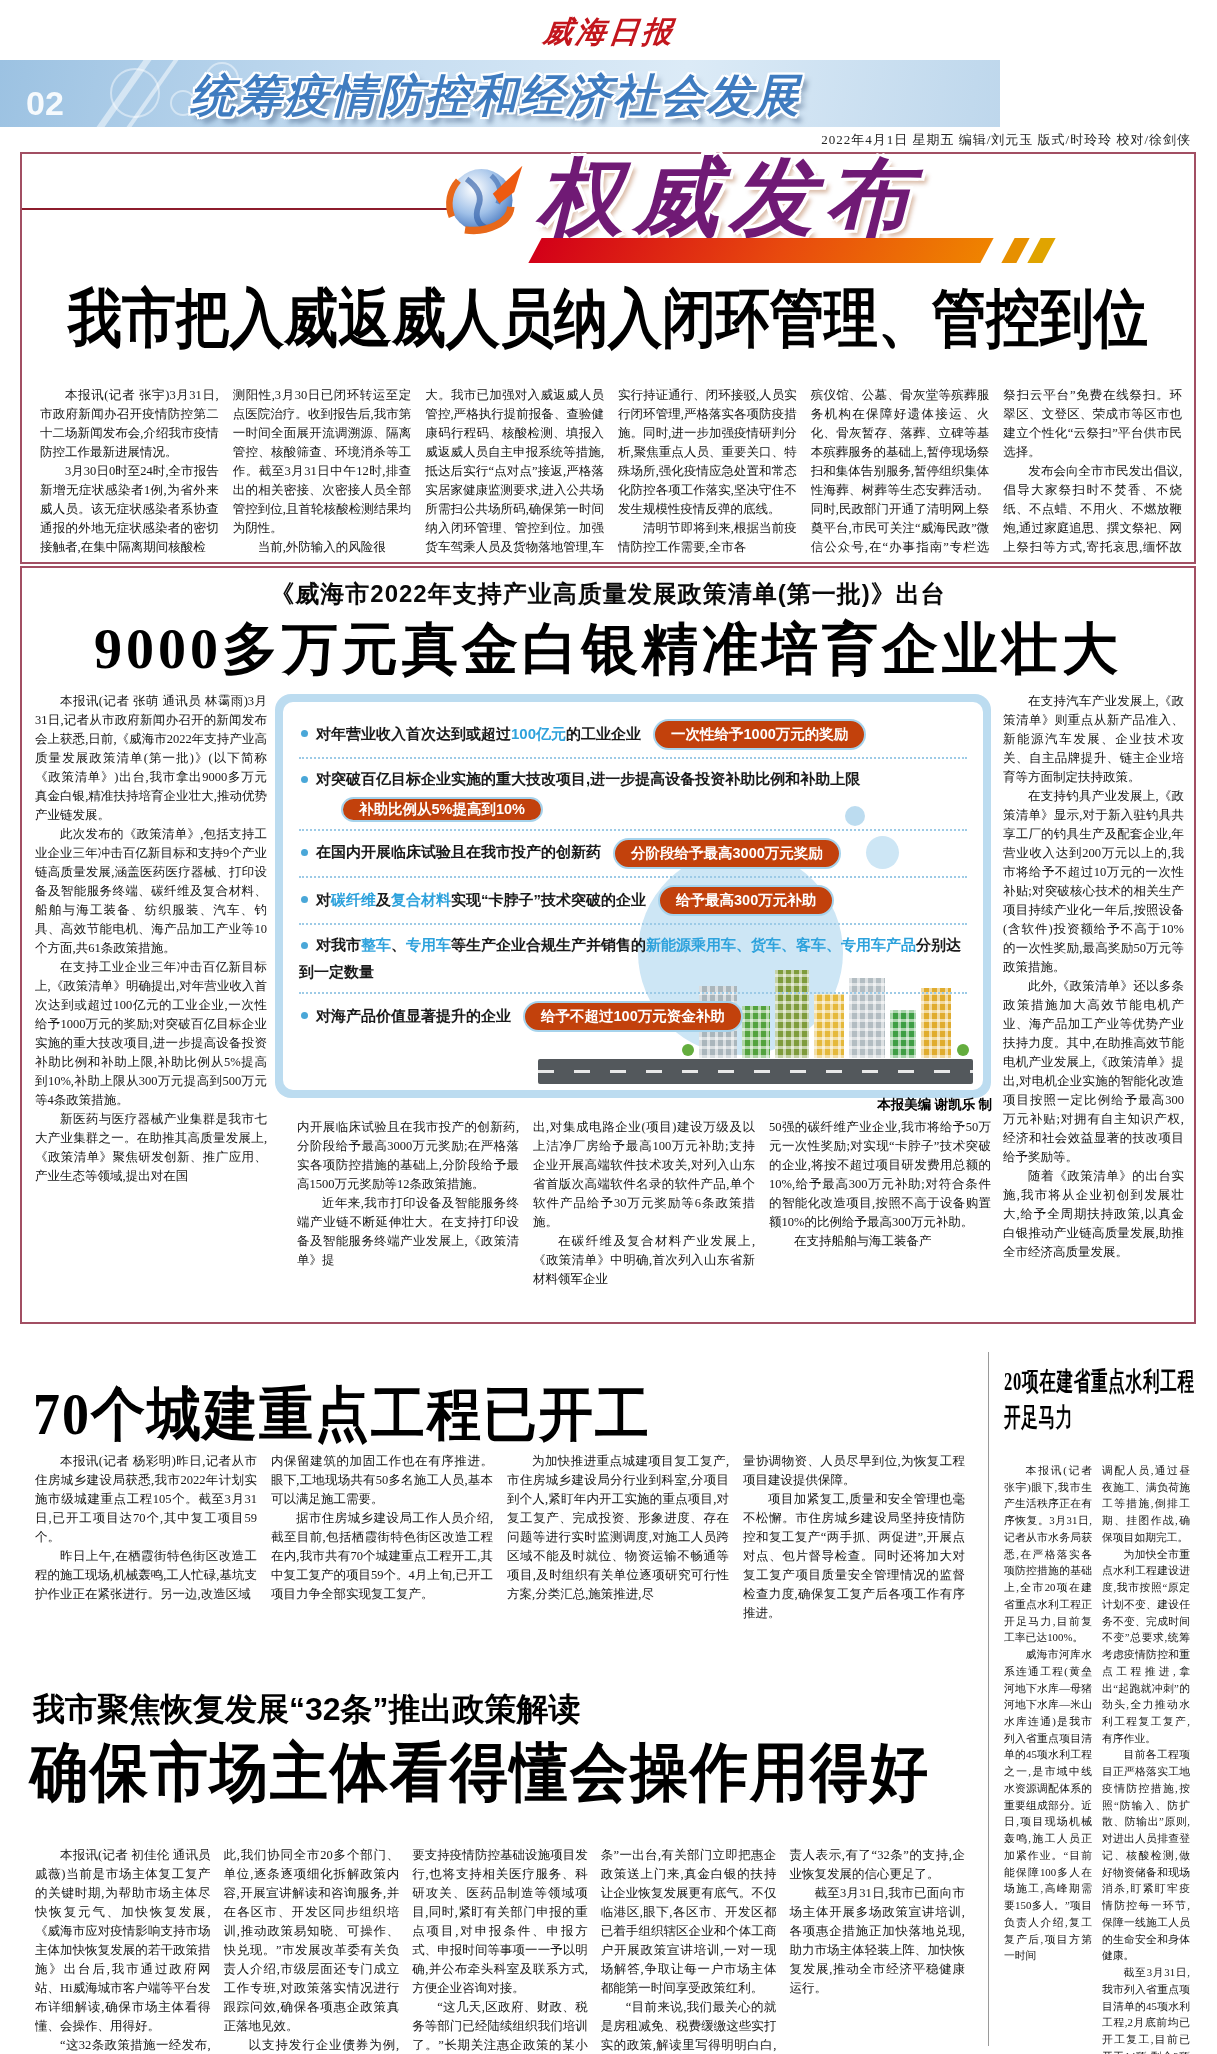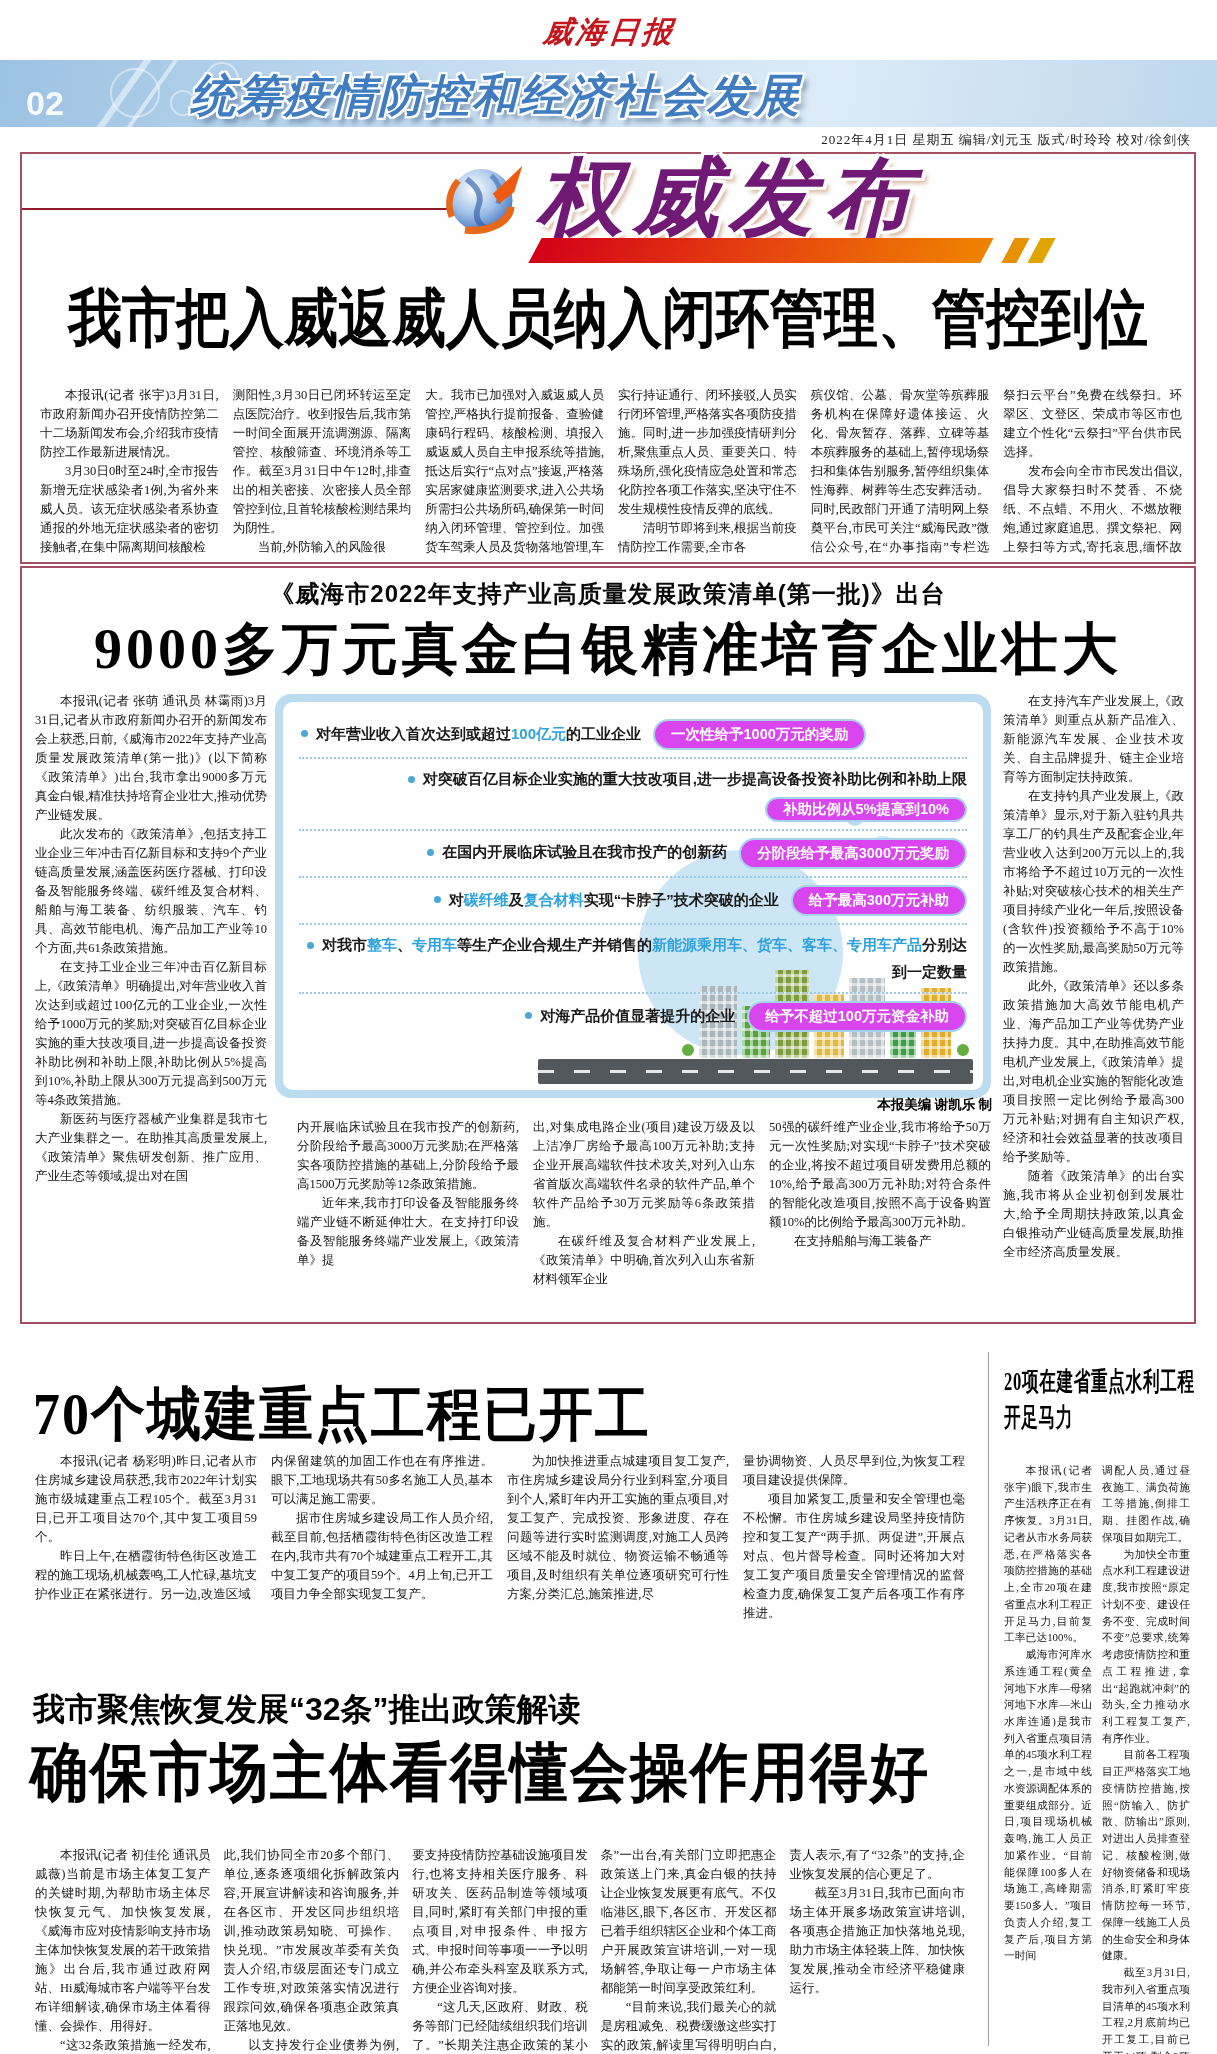--- a/index.html
+++ b/index.html
@@ -12,21 +12,21 @@
   .cols{display:flex;overflow:hidden;}
   .col{flex:1 1 0;overflow:hidden;}
   .col + .col{margin-left:14px;}
 
   
   .masthead{top:12px;left:0;right:0;text-align:center;}
   .masthead span{font-size:30px;font-weight:900;font-style:italic;color:#c3161d;letter-spacing:3px;
                  transform:skewX(-6deg);display:inline-block;}
 
   
-  .banner{top:60px;left:0;width:1217px;height:67px;overflow:hidden;
+  .banner{top:60px;left:0;width:1000px;height:67px;overflow:hidden;
           background:linear-gradient(100deg,#9cc2e2 0%,#c6ddf1 38%,#dcebf7 68%,#bed7ec 100%);}
   .banner .ring{position:absolute;border:2px solid rgba(255,255,255,.45);border-radius:50%;}
   .banner .slash{position:absolute;background:rgba(255,255,255,.5);transform:skewX(-35deg);}
   .page-no{position:absolute;left:26px;bottom:4px;font-family:"Liberation Sans",sans-serif;
            font-size:34px;font-weight:700;color:rgba(255,255,255,.9);}
   .banner-title{position:absolute;left:190px;top:6px;font-family:"Liberation Sans",sans-serif;
     font-size:45px;font-weight:900;font-style:italic;letter-spacing:2px;color:#3f7cc0;
     text-shadow:2px 0 0 #fff,-2px 0 0 #fff,0 2px 0 #fff,0 -2px 0 #fff,2px 2px 0 #fff,
       -2px -2px 0 #fff,2px -2px 0 #fff,-2px 2px 0 #fff,5px 6px 5px rgba(40,70,110,.5);}
 
@@ -60,27 +60,27 @@
   .a2-col-left{left:13px;top:124px;width:232px;height:620px;overflow:hidden;}
   .a2-col-right{left:981px;top:124px;width:181px;height:620px;overflow:hidden;}
   .a2-cols-mid{left:275px;top:550px;width:694px;height:194px;}
   .a2-credit{left:680px;top:528px;width:290px;text-align:right;font-weight:700;font-size:13.5px;color:#000;}
 
   
   .ig{left:253px;top:126px;width:716px;height:404px;background:#bcdcf0;border-radius:16px;}
   .ig-inner{position:absolute;left:8px;right:8px;top:8px;bottom:8px;background:#fff;border-radius:10px;
             padding:10px 16px;overflow:hidden;}
   .ig-item{position:relative;z-index:2;padding:7px 0;}
-  .ig-item + .ig-item{border-top:2px dotted #9ccae6;text-align:right;}
+  .ig-item + .ig-item{border-top:2px dotted #9ccae6;}
   .ig-row{display:block;}
   .ig-bullet{display:inline-block;width:7px;height:7px;border-radius:50%;background:#4aa7d8;
              margin:0 8px 3px 2px;vertical-align:middle;}
   .ig-text{font-family:"Liberation Sans",sans-serif;font-size:15px;font-weight:600;color:#1a1a1a;line-height:1.75;}
   .ig-text .hl{color:#2ea2dc;}
-  .ig-badge{display:inline-block;background:#d946ef;border:2px solid #a6d3ec;color:#fff;border-radius:16px;
+  .ig-badge{display:inline-block;background:#c2410c;border:2px solid #a6d3ec;color:#fff;border-radius:16px;
             padding:1px 16px;font-family:"Liberation Sans",sans-serif;font-size:14.5px;font-weight:700;
             margin-left:12px;white-space:nowrap;vertical-align:middle;}
   .ig-badge-row{margin:4px 0 0 30px;}
   .ig-env{display:inline-block;margin-left:8px;font-size:22px;color:#fff;background:#eca33c;border-radius:4px;
           padding:0 4px;line-height:1.1;vertical-align:middle;font-style:normal;}
   .ig-bubble{position:absolute;right:140px;top:148px;width:205px;height:205px;border-radius:50%;
              background:#cde6f5;z-index:0;}
   .ig-dot1{position:absolute;right:118px;top:104px;width:20px;height:20px;border-radius:50%;background:#bcdcf0;z-index:0;}
   .ig-dot2{position:absolute;right:84px;top:134px;width:33px;height:33px;border-radius:50%;background:#cde6f5;z-index:0;}
   .ig-city{position:absolute;right:14px;bottom:32px;display:flex;align-items:flex-end;z-index:1;}

